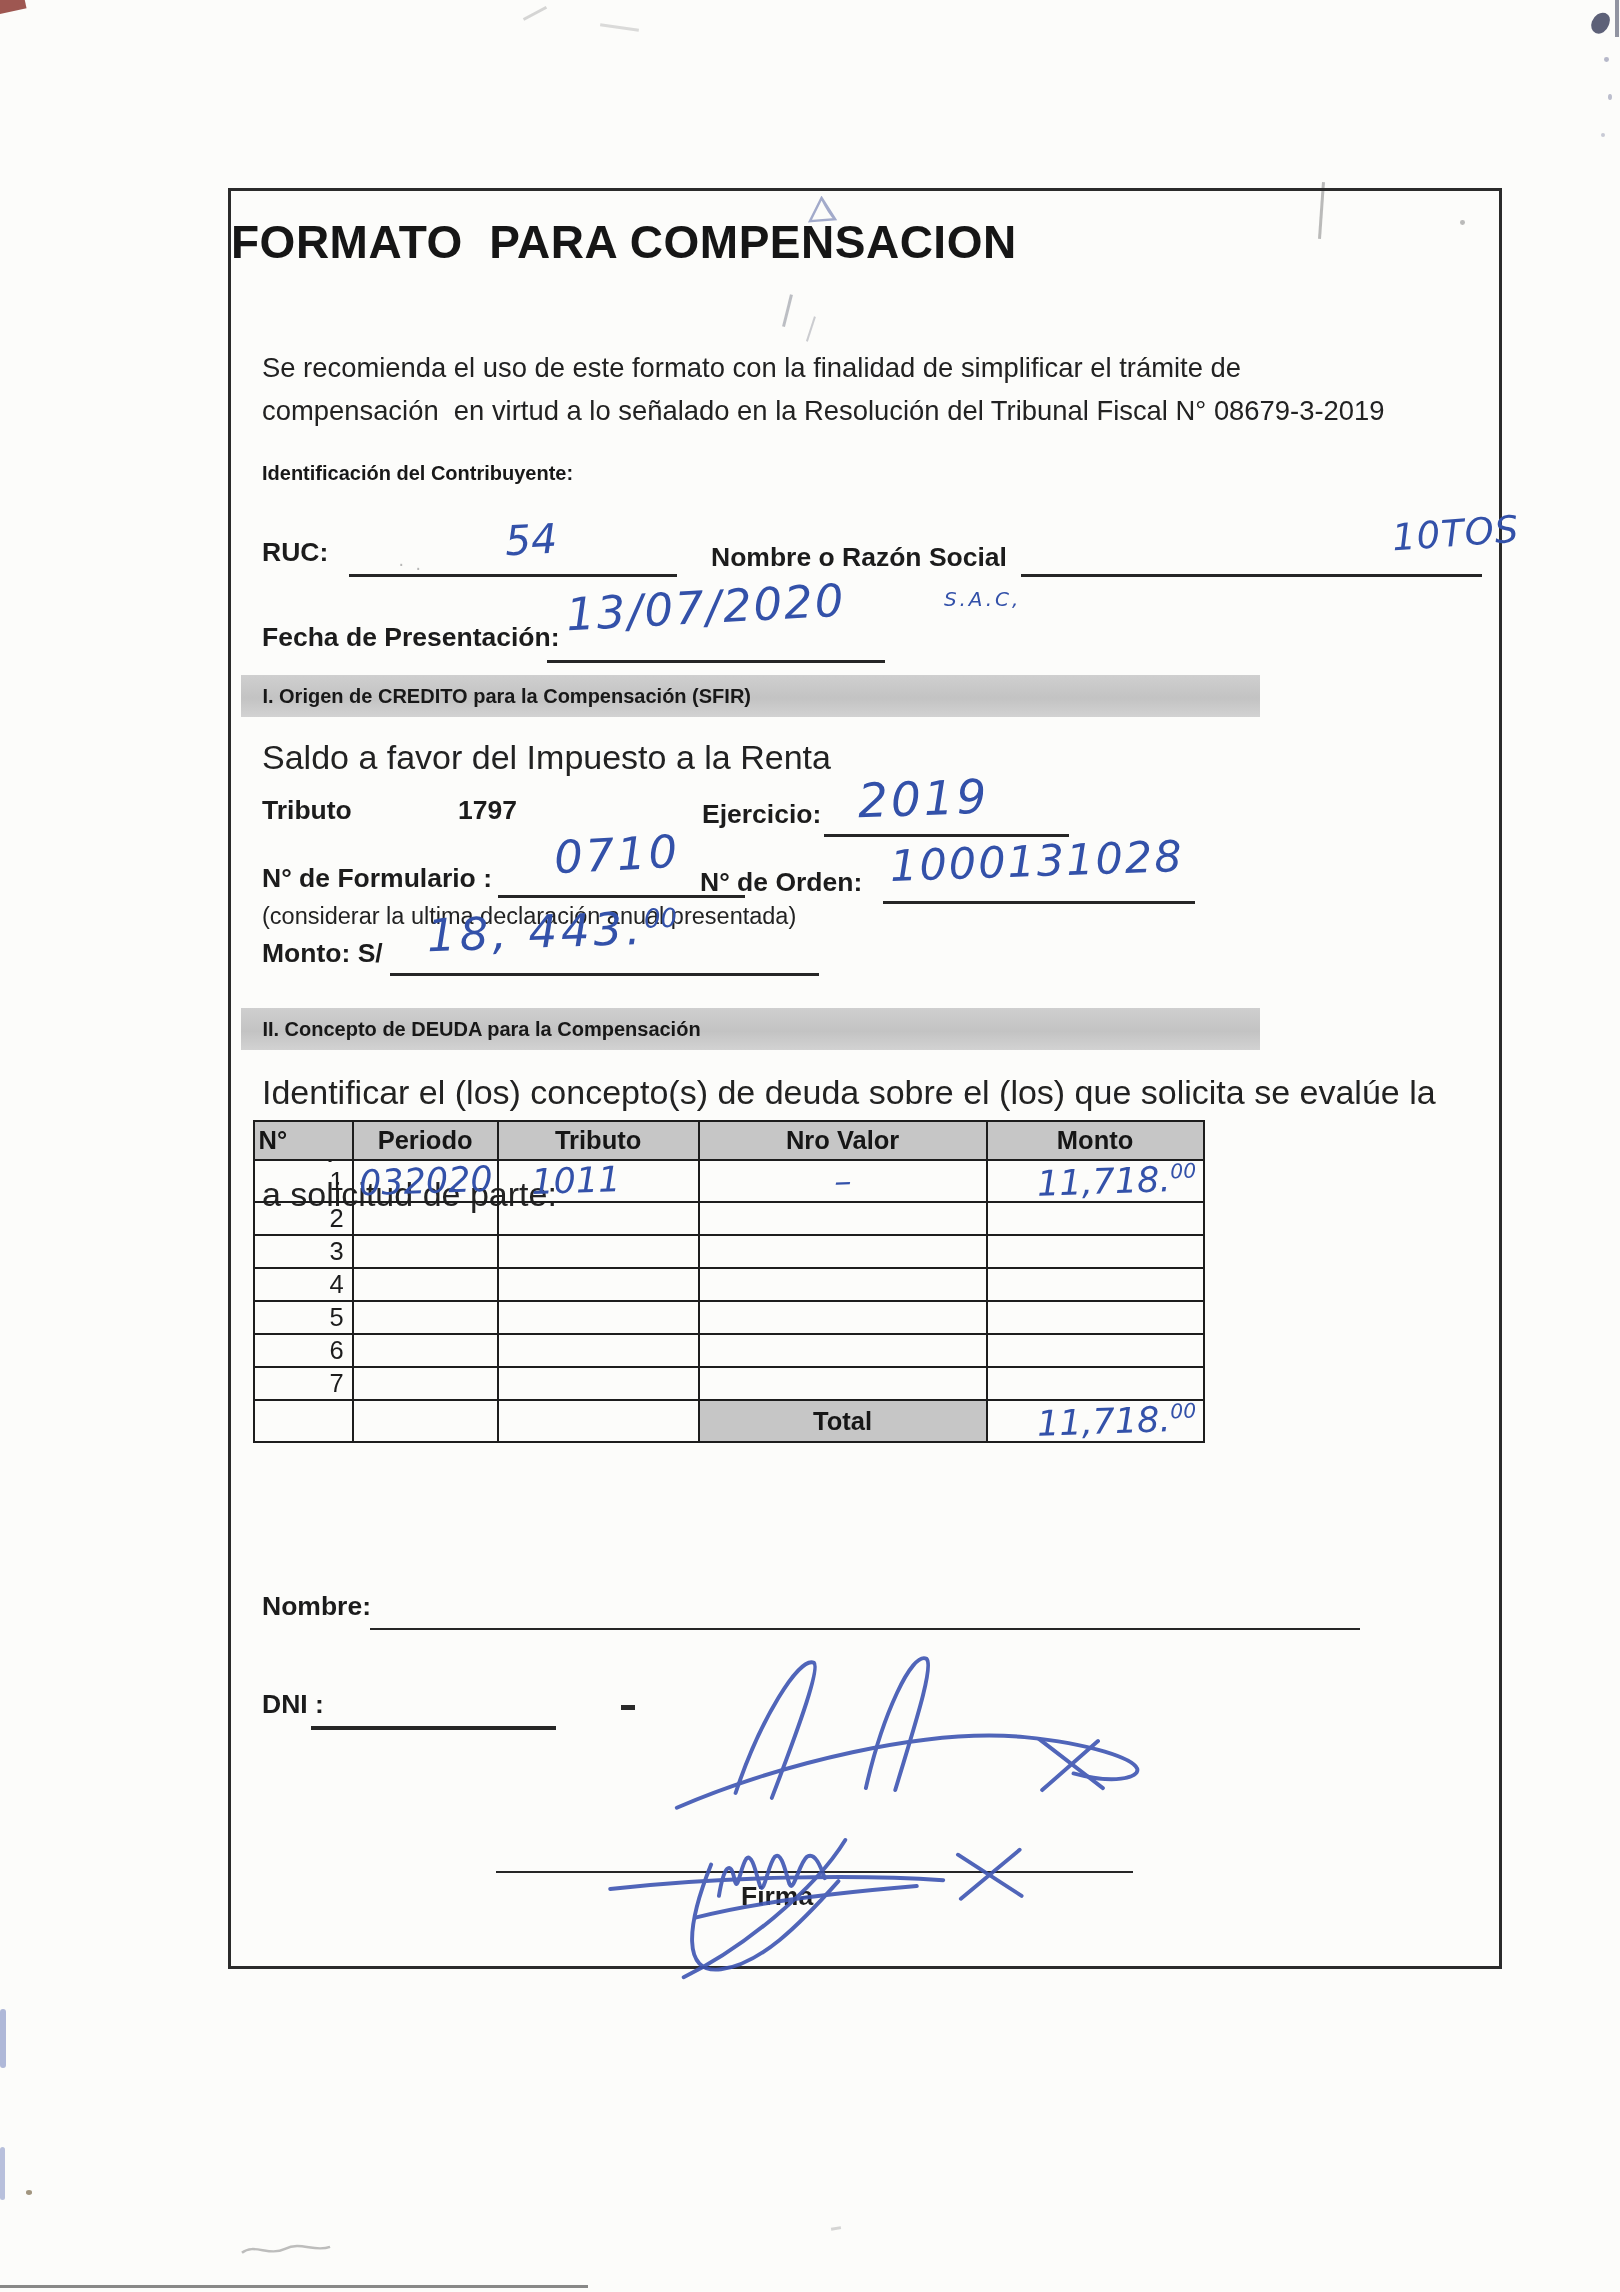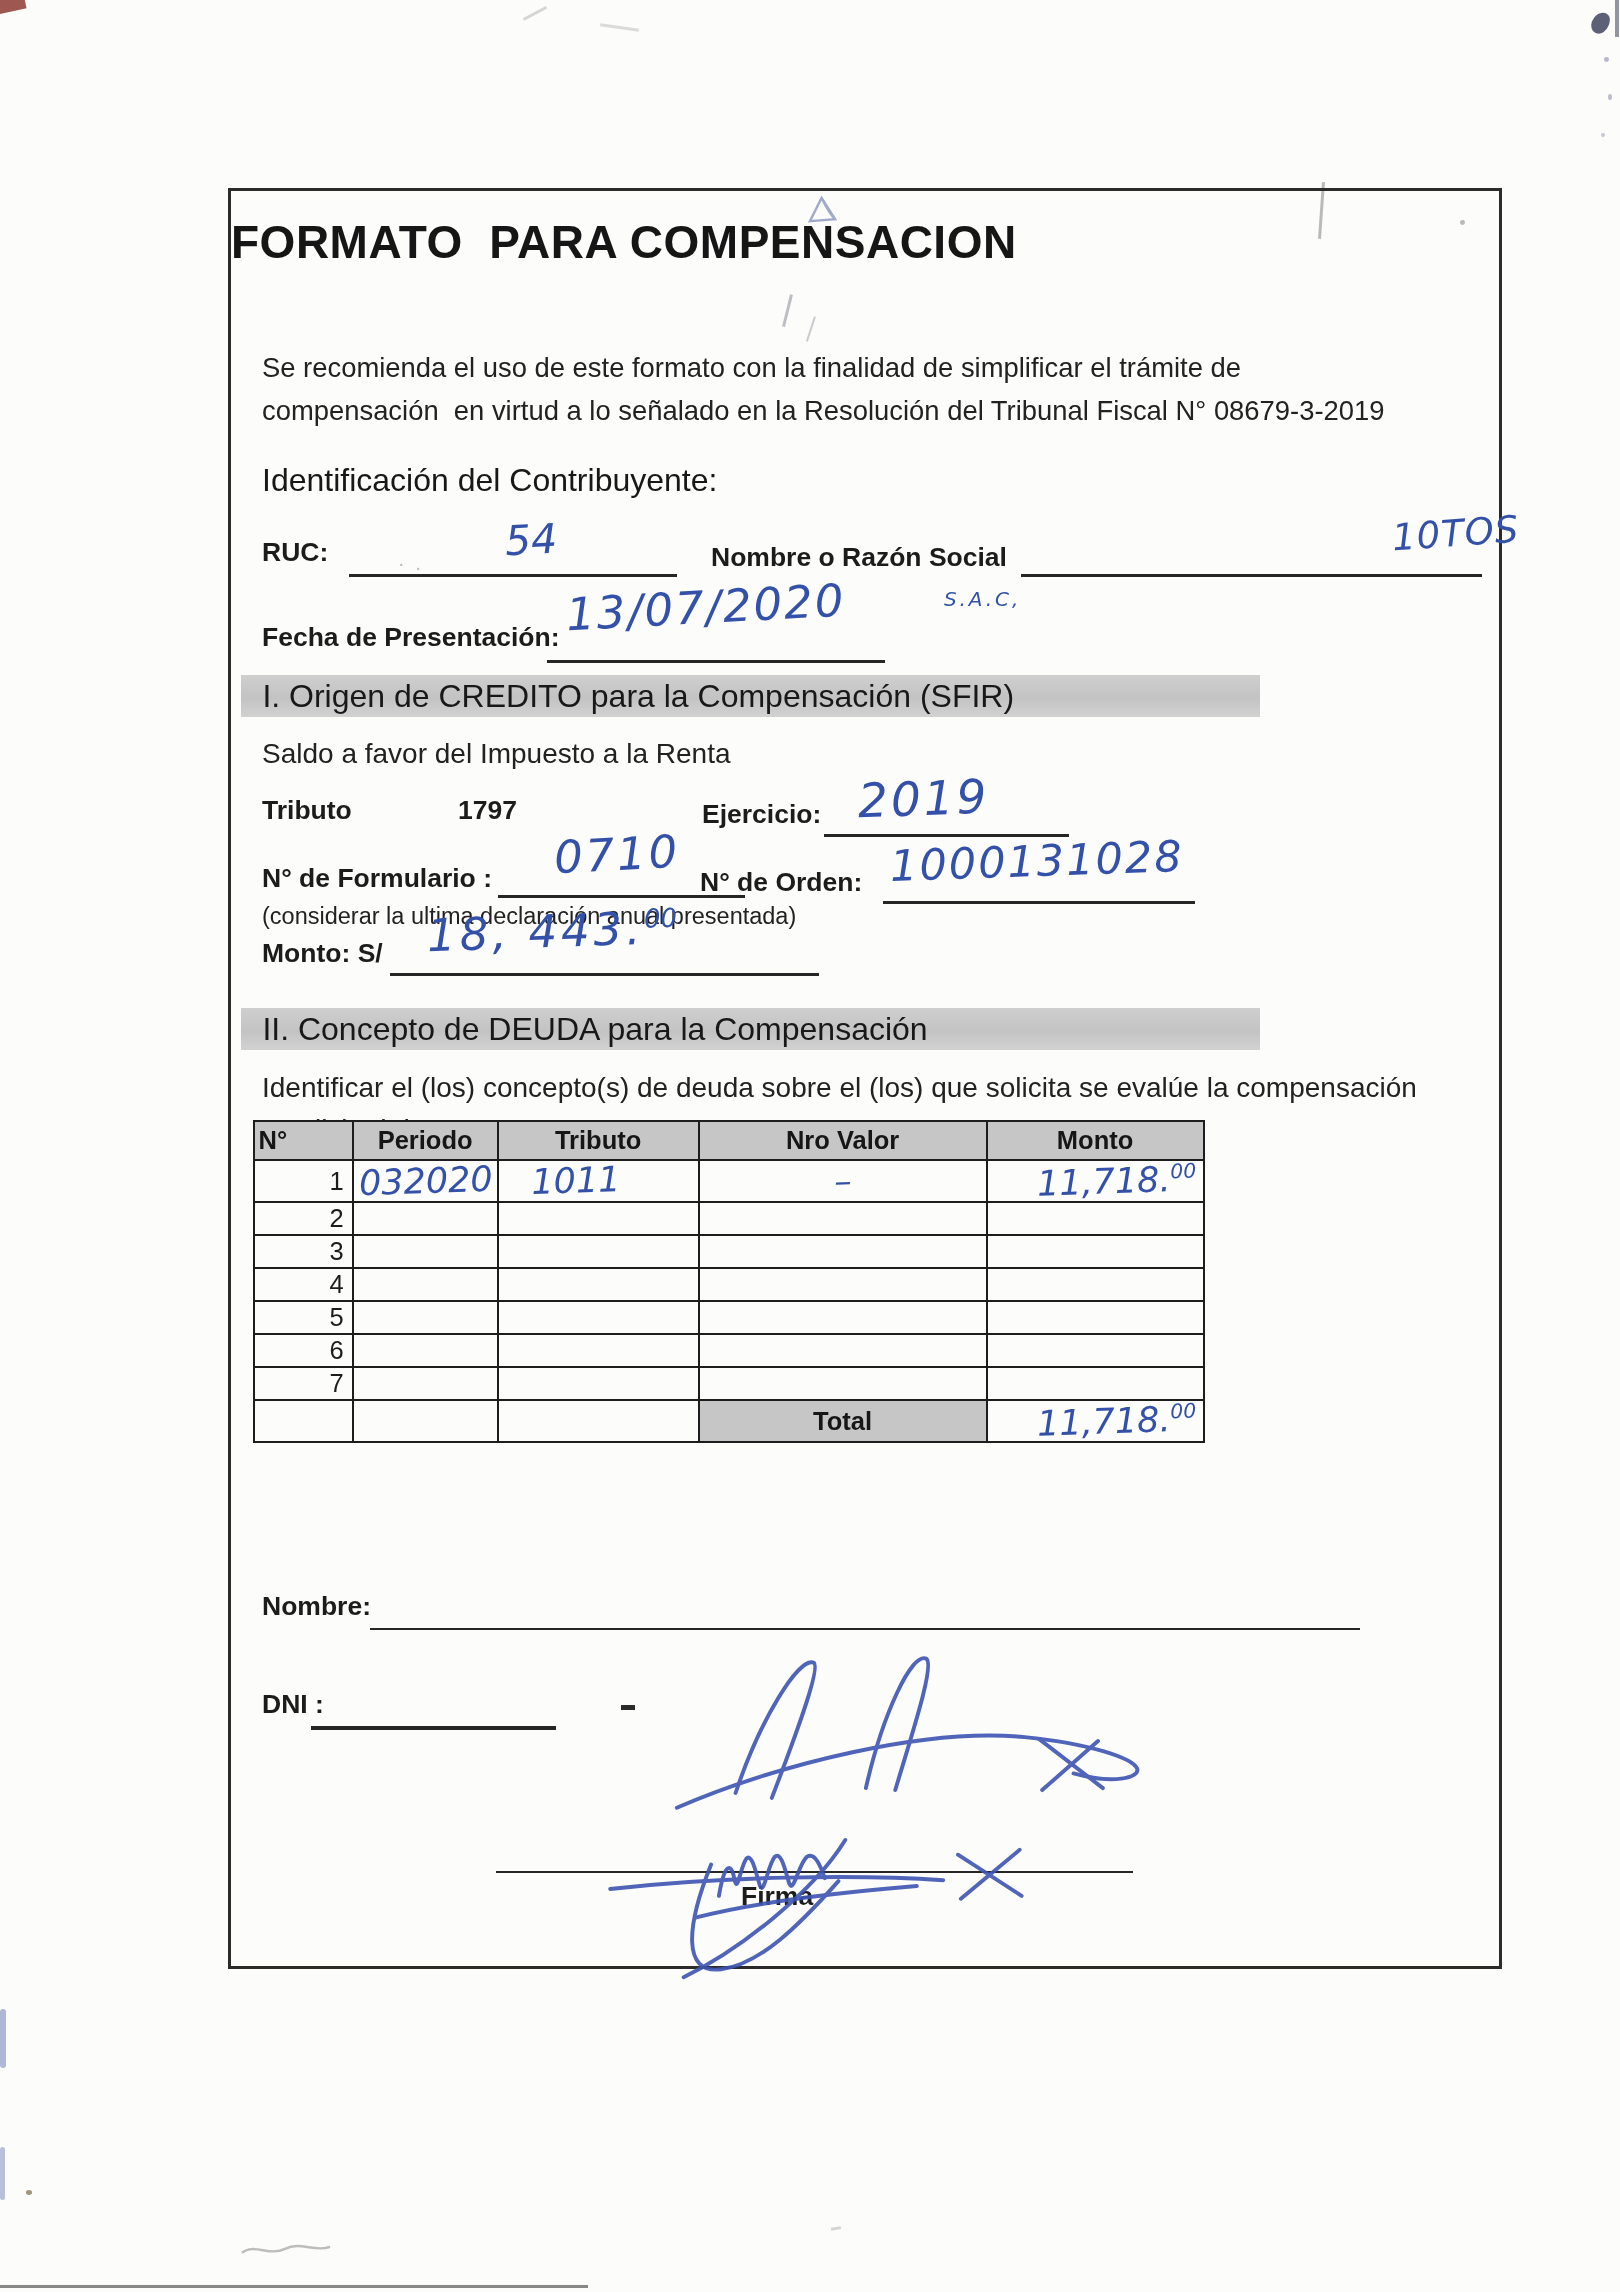--- a/index.html
+++ b/index.html
@@ -18,23 +18,23 @@
     font-size:46px; font-weight:700; letter-spacing:0.5px; white-space:pre; color:#161616;
   }
   .subtitle {
     position:absolute; left:0; top:90px; width:100%; text-align:center;
     font-size:29px; font-weight:700; color:#161616;
   }
   .intro {
     position:absolute; left:31px; top:155px; width:1225px;
     font-size:27.4px; line-height:1.58; white-space:pre-wrap; color:#222;
   }
-  .h-section { font-size:32px; font-weight:400; color:#181818; }
+  .h-section { font-size:20px; font-weight:700; color:#181818; }
   .lbl  { font-size:26.5px; font-weight:700; color:#1c1c1c; white-space:pre; }
-  .txt  { font-size:28px; color:#222; }
+  .txt  { font-size:34px; color:#222; }
   .note { font-size:23.5px; color:#222; }
   .bar {
     position:absolute; left:9.8px; width:1019px; height:42px;
     background:linear-gradient(180deg,#cfcfcf 0%,#c3c3c3 55%,#d2d2d2 100%);
     display:flex; align-items:center; padding-left:21.6px; box-sizing:border-box;
   }
   .uline { position:absolute; border-bottom:3.9px solid #262626; height:0; }
   .uline.thin { border-bottom-width:2.9px; }
   .hw {
     position:absolute; font-family:"DejaVu Sans", sans-serif; font-style:italic;

